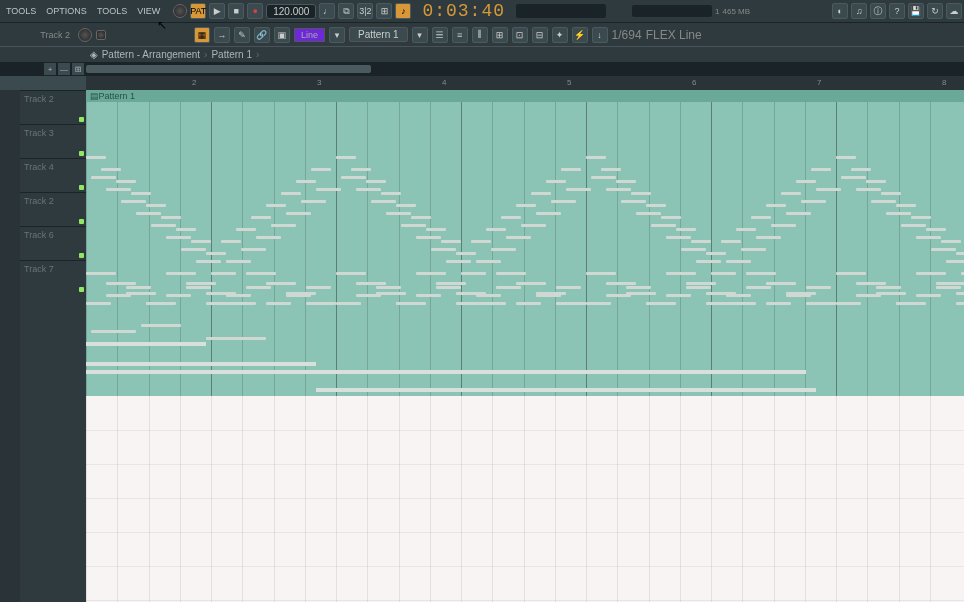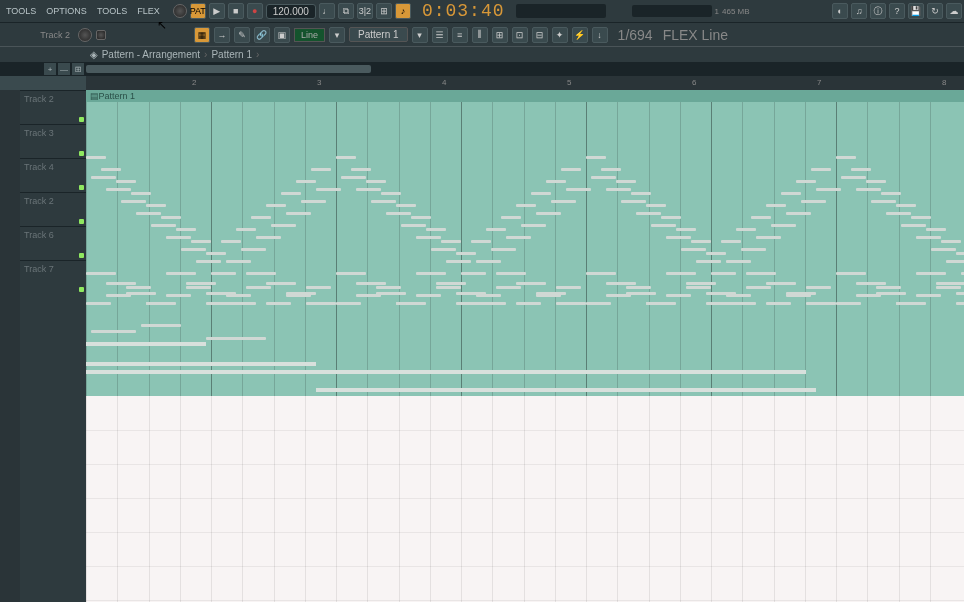--- a/index.html
+++ b/index.html
@@ -16,22 +16,22 @@
 .time-display { font-family: 'Courier New', monospace; font-size: 18px; color: #d89838; margin: 0 8px; letter-spacing: 1px; }
 .meter-area { width: 90px; height: 14px; background: #1a2428; border-radius: 2px; }
 .meter2 { width: 80px; height: 12px; background: #1a2428; border-radius: 2px; }
 .mem-info { font-size: 8px; color: #888; }
 .right-buttons { display: flex; gap: 3px; margin-left: auto; }
 
 .sub-bar { height: 24px; background: #2e3a3e; display: flex; align-items: center; padding: 0 4px; gap: 4px; border-top: 1px solid #1a2428; }
 .track-label { font-size: 9px; color: #888; width: 70px; text-align: right; padding-right: 4px; }
 .knob { width: 14px; height: 14px; border-radius: 50%; background: radial-gradient(#555, #222); border: 1px solid #666; }
 .pattern-select { background: #3a4a4e; border: 1px solid #555; padding: 1px 8px; font-size: 10px; color: #ccc; border-radius: 2px; }
-.snap-box { background: #14532d; border: 1px solid #555; padding: 1px 6px; font-size: 9px; color: #aaa; }
-.flex-label { font-size: 14px; color: #888; margin-left: 6px; }
+.snap-box { background: #6d28d9; border: 1px solid #555; padding: 1px 6px; font-size: 9px; color: #aaa; }
+.flex-label { font-size: 12px; color: #888; }
 
 .playlist-header { height: 16px; background: #2e3a3e; display: flex; align-items: center; padding-left: 90px; border-top: 1px solid #4a5458; }
 .breadcrumb-sep { color: #666; margin: 0 4px; }
 
 .tool-strip { height: 14px; background: #1a2428; display: flex; align-items: center; }
 .tool-left { width: 86px; display: flex; justify-content: flex-end; gap: 2px; padding-right: 2px; }
 .tool-icon { width: 12px; height: 12px; background: #3a4a4e; font-size: 8px; display: flex; align-items: center; justify-content: center; }
 .hscroll-track { flex: 1; height: 8px; background: #1a2428; position: relative; }
 .hscroll-thumb { position: absolute; left: 0; width: 285px; height: 8px; background: #4a5a5e; border-radius: 2px; }
 
@@ -63,21 +63,21 @@
 .cursor-arrow { position: absolute; top: 18px; left: 157px; font-size: 12px; color: #000; z-index: 1000; pointer-events: none; }
 </style>
 </head>
 <body>
 
 <div class="top-bar">
   <div class="menu-items">
     <span class="menu-item">TOOLS</span>
     <span class="menu-item">OPTIONS</span>
     <span class="menu-item">TOOLS</span>
-    <span class="menu-item">FLEX</span>
+    <span class="menu-item">VIEW</span>
   </div>
   <div class="transport">
     <div class="knob"></div>
     <div class="icon-btn active">PAT</div>
     <div class="icon-btn">▶</div>
     <div class="icon-btn">■</div>
     <div class="icon-btn" style="color:#c44">●</div>
     <div class="tempo-box">120.000</div>
     <div class="icon-btn">♩</div>
     <div class="icon-btn">⧉</div>

